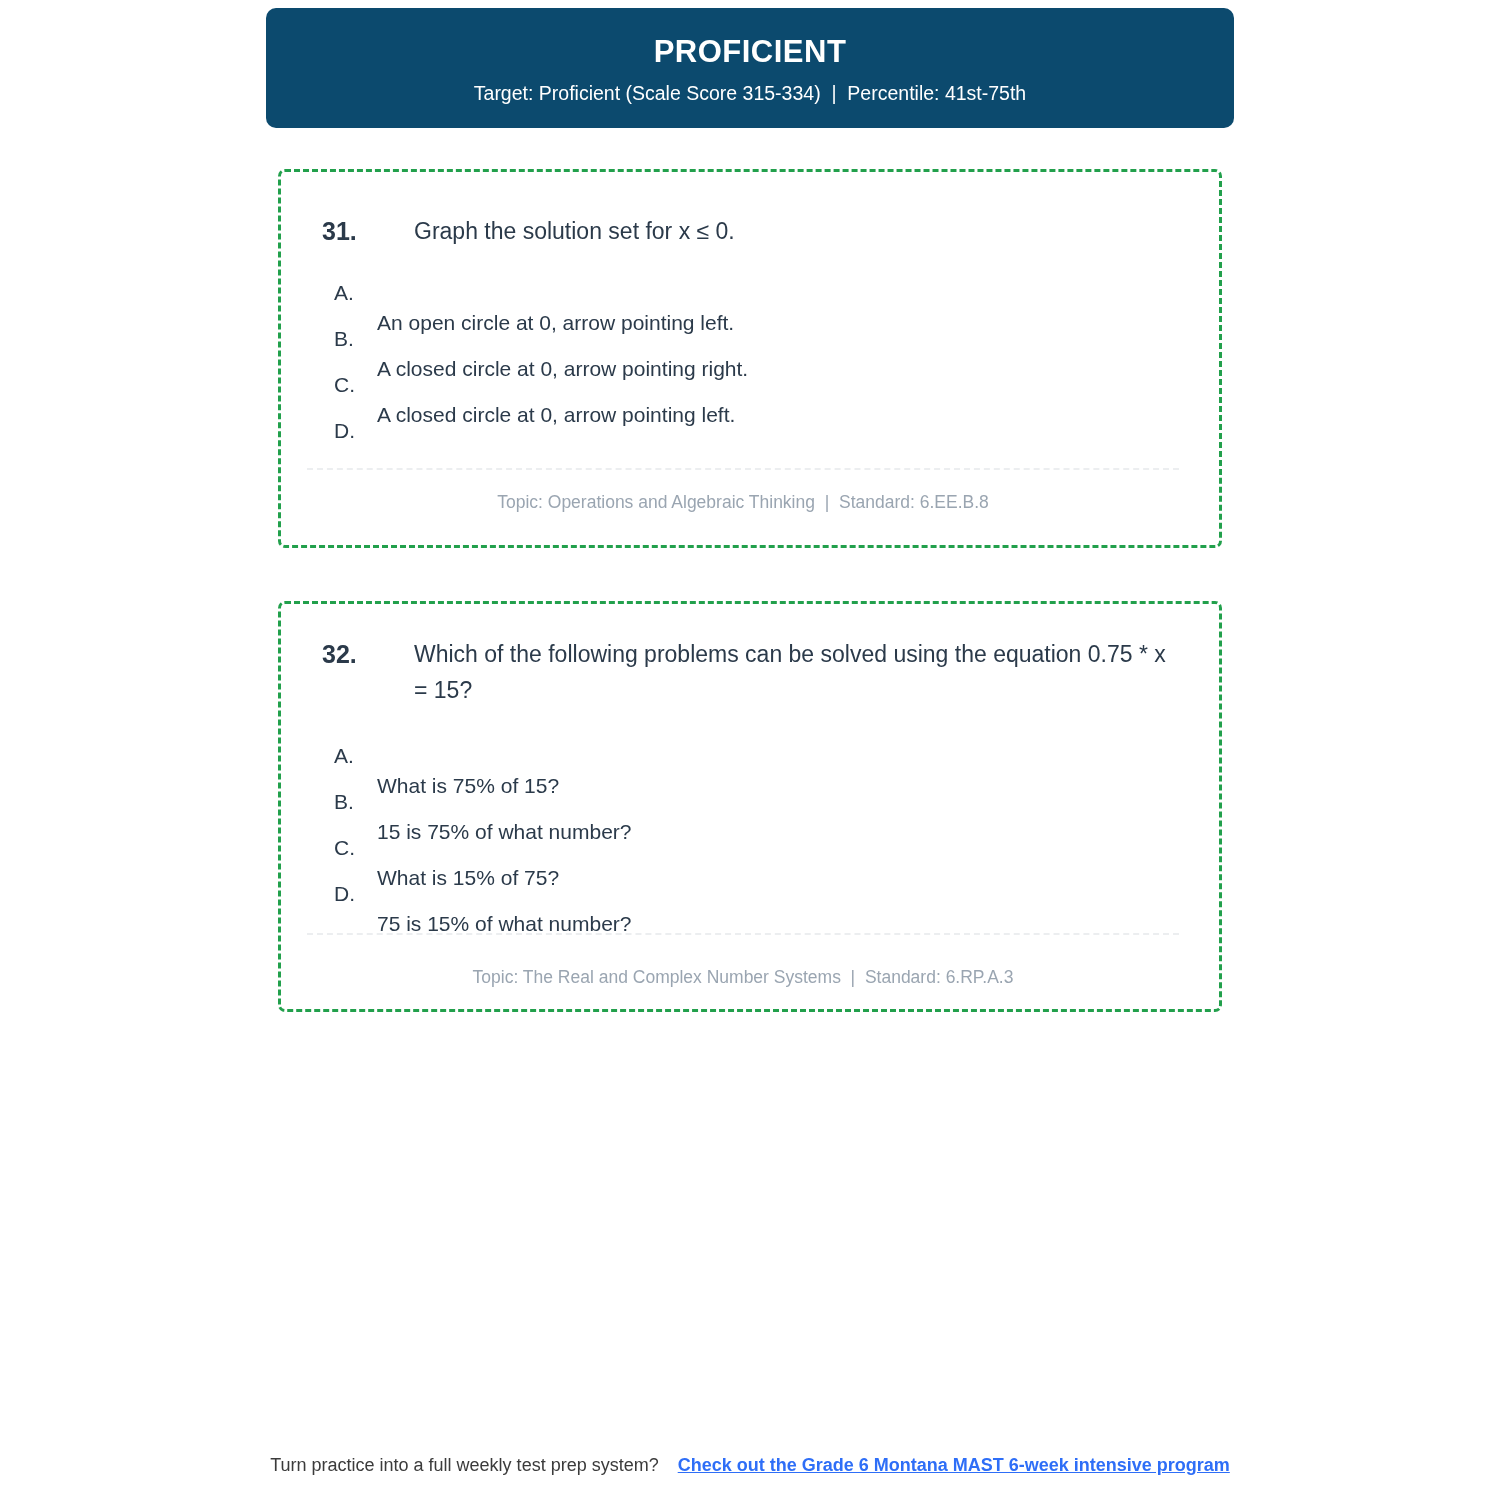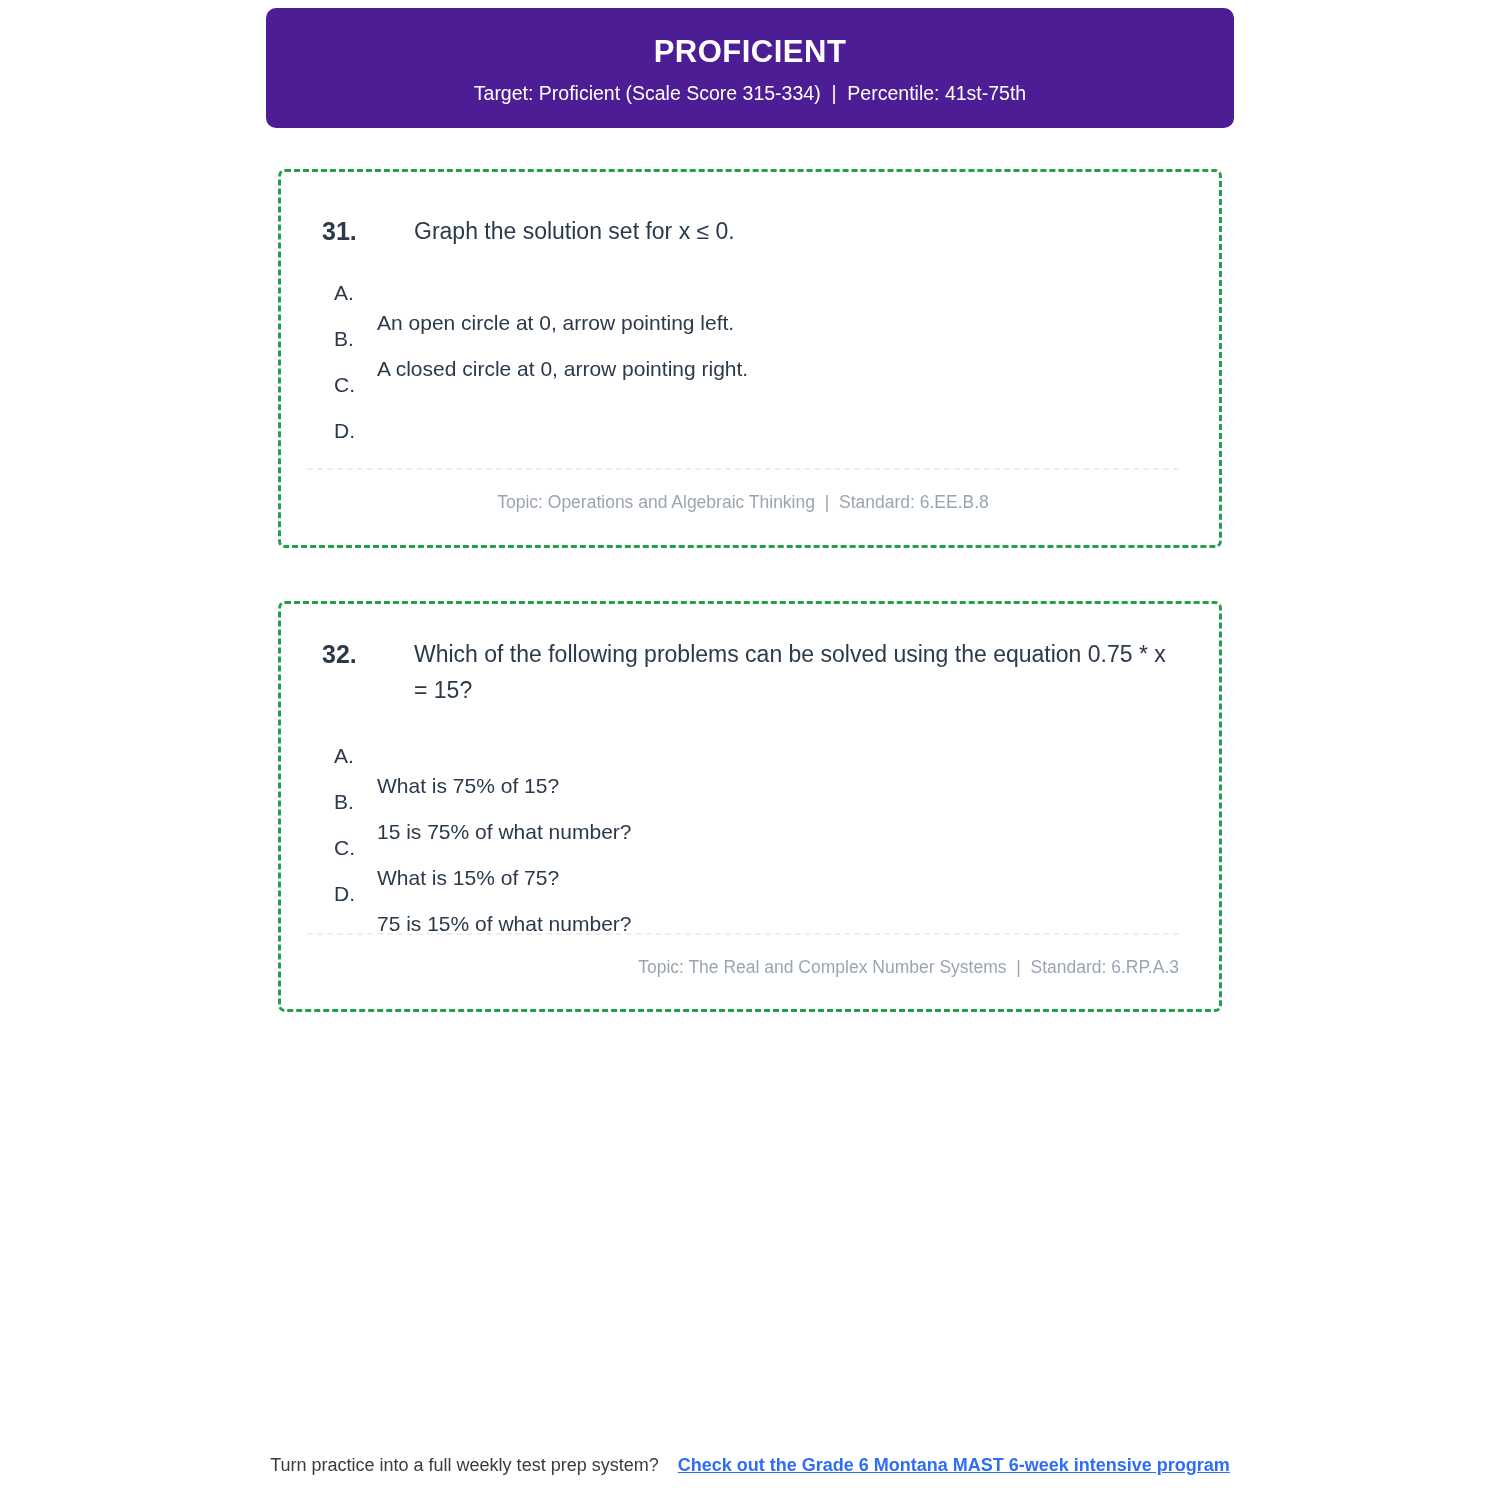--- a/index.html
+++ b/index.html
@@ -23,21 +23,21 @@
     height: 1500px;
   }
 
   
   .banner {
     position: absolute;
     left: 0;
     top: 8px;
     width: 968px;
     height: 120px;
-    background: #4c1d95;
+    background: #0c4a6e;
     border-radius: 10px;
     box-sizing: border-box;
     display: flex;
     flex-direction: column;
     align-items: center;
     justify-content: center;
     padding-top: 4px;
   }
   .banner-title {
     color: #ffffff;
@@ -165,20 +165,21 @@
       <div class="option">
         <span class="opt-letter">A.</span>
         <span class="opt-text">An open circle at 0, arrow pointing left.</span>
       </div>
       <div class="option">
         <span class="opt-letter">B.</span>
         <span class="opt-text">A closed circle at 0, arrow pointing right.</span>
       </div>
       <div class="option">
         <span class="opt-letter">C.</span>
+        <span class="opt-text">A closed circle at 0, arrow pointing left.</span>
       </div>
       <div class="option">
         <span class="opt-letter">D.</span>
       </div>
     </div>
     <div class="qdivider" style="top:296px;"></div>
     <div class="qmeta" style="top:320px;">Topic: Operations and Algebraic Thinking  |  Standard: 6.EE.B.8</div>
   </div>
 
   <div class="qcard" id="qcard-1">
@@ -198,20 +199,20 @@
       <div class="option">
         <span class="opt-letter">C.</span>
         <span class="opt-text">What is 15% of 75?</span>
       </div>
       <div class="option">
         <span class="opt-letter">D.</span>
         <span class="opt-text">75 is 15% of what number?</span>
       </div>
     </div>
     <div class="qdivider" style="top:329px;"></div>
-    <div class="qmeta" style="top:353px;text-align:right;">Topic: The Real and Complex Number Systems  |  Standard: 6.RP.A.3</div>
+    <div class="qmeta" style="top:363px;">Topic: The Real and Complex Number Systems  |  Standard: 6.RP.A.3</div>
   </div>
 
   <div class="footer">
     <span>Turn practice into a full weekly test prep system?</span><a class="footer-link" href="#">Check out the Grade 6 Montana MAST 6-week intensive program</a>
   </div>
 
 </div>
 
 </body></html>

